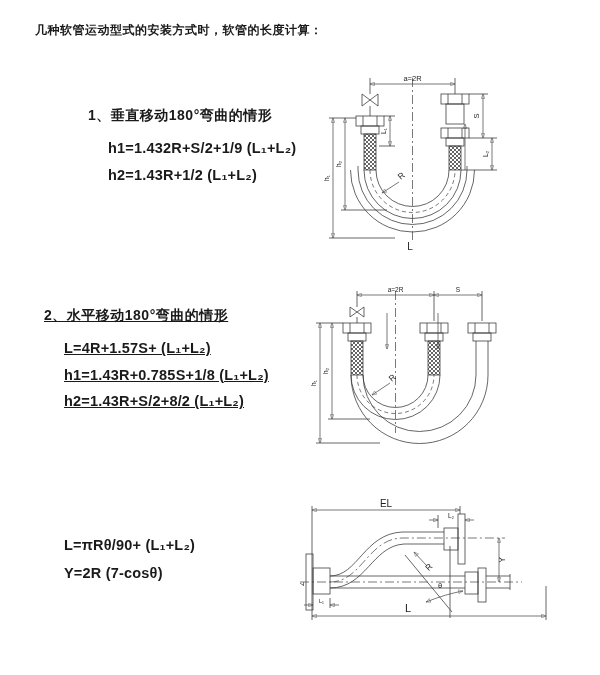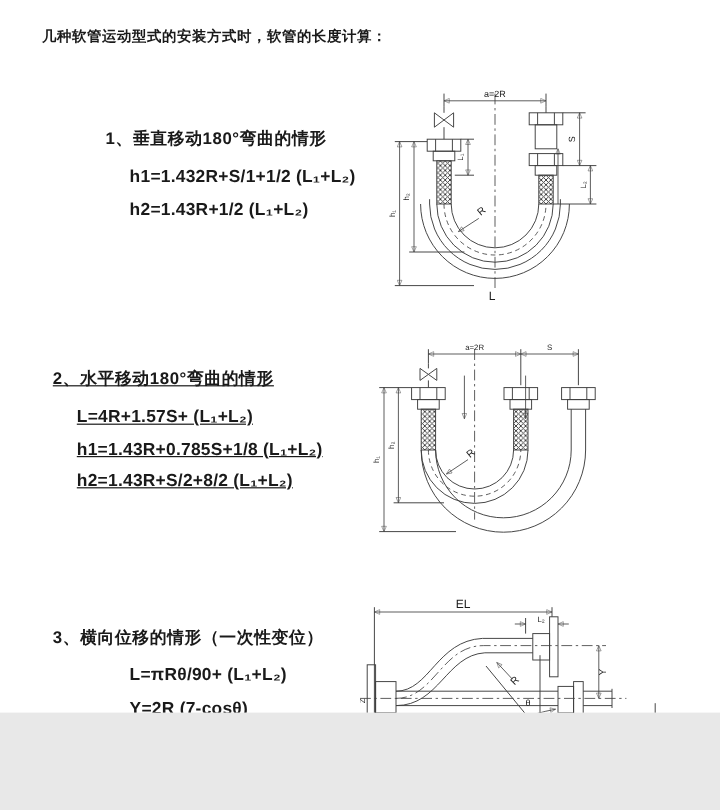--- a/index.html
+++ b/index.html
@@ -1,32 +1,32 @@
 <!DOCTYPE html>
 <html><head>
 <meta charset="utf-8">
 <style>
   html,body{margin:0;padding:0;background:#e8e8e8;}
   .page{
-    position:relative;width:600px;height:594px;background:#ffffff;
+    position:relative;width:600px;height:675px;background:#ffffff;
     font-family:"Liberation Sans","DejaVu Sans",sans-serif;color:#1a1a1a;
     overflow:hidden;margin:0 auto;
   }
   .title{
     position:absolute;left:35px;top:22px;font-size:12px;font-weight:bold;
     letter-spacing:0.5px;white-space:nowrap;
   }
   .section{position:absolute;left:44px;}
   .section .hd{font-size:14px;font-weight:bold;white-space:nowrap;letter-spacing:0.5px;}
   .section .formulas{margin:10px 0 0 20px;}
   .section .f{font-size:14.5px;font-weight:bold;line-height:26.5px;white-space:nowrap;letter-spacing:0.2px;}
   .s1{top:107px;margin-left:44px;}
   .s2{top:307px;text-decoration:underline;}
   .s3{top:523px;}
-  .s3 .f{line-height:24px;margin-top:4px;margin-left:44px;}
+  .s3 .f{line-height:24px;margin-top:4px;}
   .diagram{position:absolute;}
   .d1{left:315px;top:70px;}
   .d2{left:310px;top:283px;}
   .d3{left:300px;top:498px;}
   .diagram line,.diagram path,.diagram rect,.diagram polygon{
     stroke:#3f3f3f;stroke-width:0.8;fill:none;
   }
   .diagram .braid{fill:url(#braidpat);}
   .diagram .cl{stroke-dasharray:9,3,2,3;stroke-width:0.7;}
   .diagram .dash{stroke-dasharray:4,3;stroke-width:0.7;}
@@ -39,36 +39,35 @@
 </head>
 <body>
 
 <div class="page">
 
   <div class="title">几种软管运动型式的安装方式时，软管的长度计算：</div>
 
   <div class="section s1">
     <div class="hd">1、垂直移动180°弯曲的情形</div>
     <div class="formulas">
-      <div class="f">h1=1.432R+S/1+1/2 (L₁+L₂)</div>
+      <div class="f">h1=1.432R+S/2+1/9 (L₁+L₂)</div>
       <div class="f">h2=1.43R+1/2 (L₁+L₂)</div>
     </div>
   </div>
 
   <div class="section s2">
     <div class="hd">2、水平移动180°弯曲的情形</div>
     <div class="formulas">
       <div class="f">L=4R+1.57S+ (L₁+L₂)</div>
       <div class="f">h1=1.43R+0.785S+1/8 (L₁+L₂)</div>
       <div class="f">h2=1.43R+S/2+8/2 (L₁+L₂)</div>
     </div>
   </div>
 
   <div class="section s3">
-    <div class="hd">3、横向位移的情形（一次性变位）</div>
     <div class="formulas">
       <div class="f">L=πRθ/90+ (L₁+L₂)</div>
       <div class="f">Y=2R (7-cosθ)</div>
     </div>
   </div>
 
   <svg class="diagram d1" width="265" height="192" viewBox="0 0 265 192">
     <defs>
       <marker id="ah" viewBox="0 0 10 10" refX="9" refY="5" markerWidth="9" markerHeight="7" orient="auto-start-reverse">
         <path d="M0,1 L9,5 L0,9 z" fill="#3f3f3f" stroke="none"></path>

